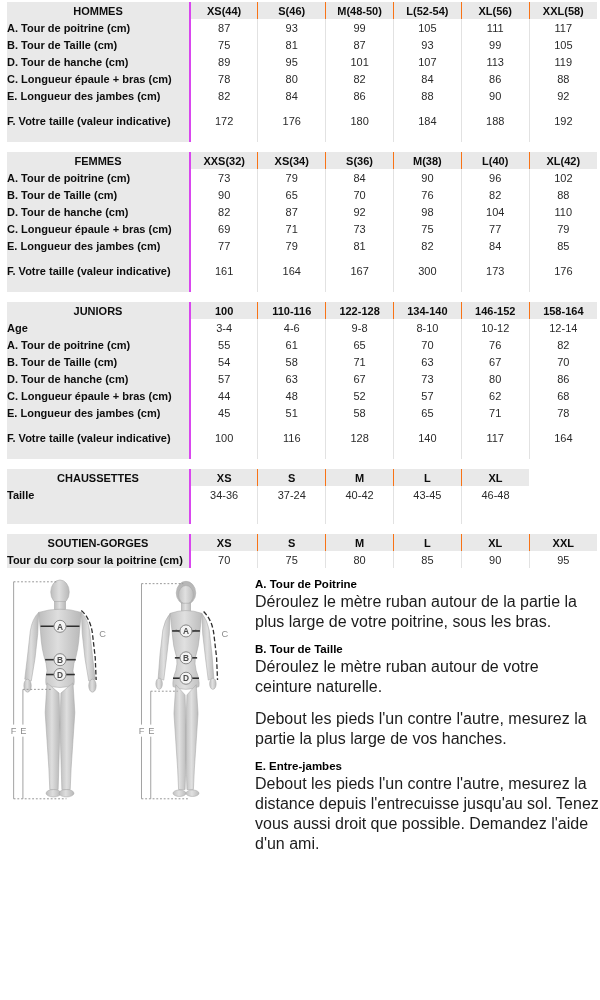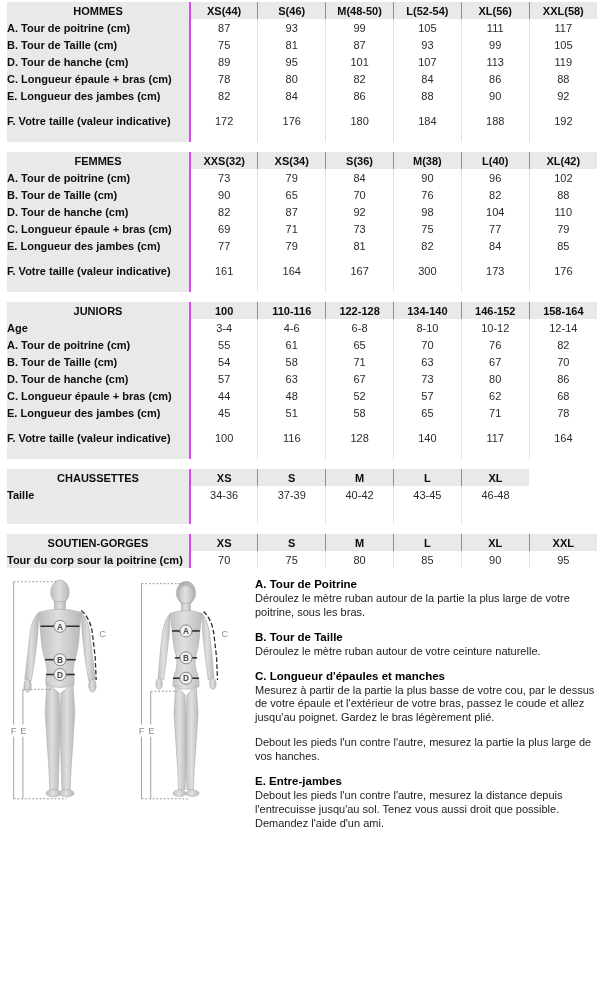--- a/index.html
+++ b/index.html
@@ -55,21 +55,21 @@
   tr.sp-lg th, tr.sp-lg td { height: 13px; }
 
   
   .bottom { display: flex; margin-top: 8px; }
   .figures { width: 248px; flex: 0 0 248px; display: flex; padding-left: 2px; }
   .fig-wrap-male { margin-right: 24px; }
   svg.fig { display: block; }
   .instructions { flex: 1; }
   .inst { margin-bottom: 11px; }
   .inst-h { font-weight: bold; font-size: 11.5px; color: #000; margin-bottom: 2px; }
-  .inst-b { font-size: 11px; line-height: 1.26; color: #1c1c1c; }
+  .inst-b { font-size: 16px; line-height: 1.26; color: #1c1c1c; }
 </style>
 </head>
 <body>
 
 <div class="page">
 
   <div id="tables">
       <table class="size-table">
         <colgroup>
           <col class="c-label">
@@ -281,21 +281,21 @@
             <th class="size-col">134-140</th>
             <th class="size-col">146-152</th>
             <th class="size-col">158-164</th>
           </tr>
         </thead>
         <tbody>
           <tr>
             <td class="label-col">Age</td>
             <td class="val">3-4</td>
             <td class="val">4-6</td>
-            <td class="val">6-8</td>
+            <td class="val">9-8</td>
             <td class="val">8-10</td>
             <td class="val">10-12</td>
             <td class="val">12-14</td>
           </tr>
           <tr>
             <td class="label-col">A. Tour de poitrine (cm)</td>
             <td class="val">55</td>
             <td class="val">61</td>
             <td class="val">65</td>
             <td class="val">70</td>
@@ -385,21 +385,21 @@
             <th class="size-col">M</th>
             <th class="size-col">L</th>
             <th class="size-col">XL</th>
             <th class="size-col blank"></th>
           </tr>
         </thead>
         <tbody>
           <tr>
             <td class="label-col">Taille</td>
             <td class="val">34-36</td>
-            <td class="val">37-39</td>
+            <td class="val">37-24</td>
             <td class="val">40-42</td>
             <td class="val">43-45</td>
             <td class="val">46-48</td>
             <td class="val blank"></td>
           </tr>
           <tr class="sp-sm">
             <td class="label-col"></td>
             <td class="val"></td>
             <td class="val"></td>
             <td class="val"></td>
@@ -556,24 +556,20 @@
     <div class="instructions" id="instructions">
         <div class="inst">
           <div class="inst-h">A. Tour de Poitrine</div>
           <div class="inst-b">Déroulez le mètre ruban autour de la partie la plus large de votre poitrine, sous les bras.</div>
         </div>
         <div class="inst">
           <div class="inst-h">B. Tour de Taille</div>
           <div class="inst-b">Déroulez le mètre ruban autour de votre ceinture naturelle.</div>
         </div>
         <div class="inst">
-          <div class="inst-h">C. Longueur d'épaules et manches</div>
-          <div class="inst-b">Mesurez à partir de la partie la plus basse de votre cou, par le dessus de votre épaule et l'extérieur de votre bras, passez le coude et allez jusqu'au poignet. Gardez le bras légèrement plié.</div>
-        </div>
-        <div class="inst">
         </div>
         <div class="inst">
           <div class="inst-b">Debout les pieds l'un contre l'autre, mesurez la partie la plus large de vos hanches.</div>
         </div>
         <div class="inst">
           <div class="inst-h">E. Entre-jambes</div>
           <div class="inst-b">Debout les pieds l'un contre l'autre, mesurez la distance depuis l'entrecuisse jusqu'au sol. Tenez vous aussi droit que possible. Demandez l'aide d'un ami.</div>
         </div>
       </div>
   </div>

